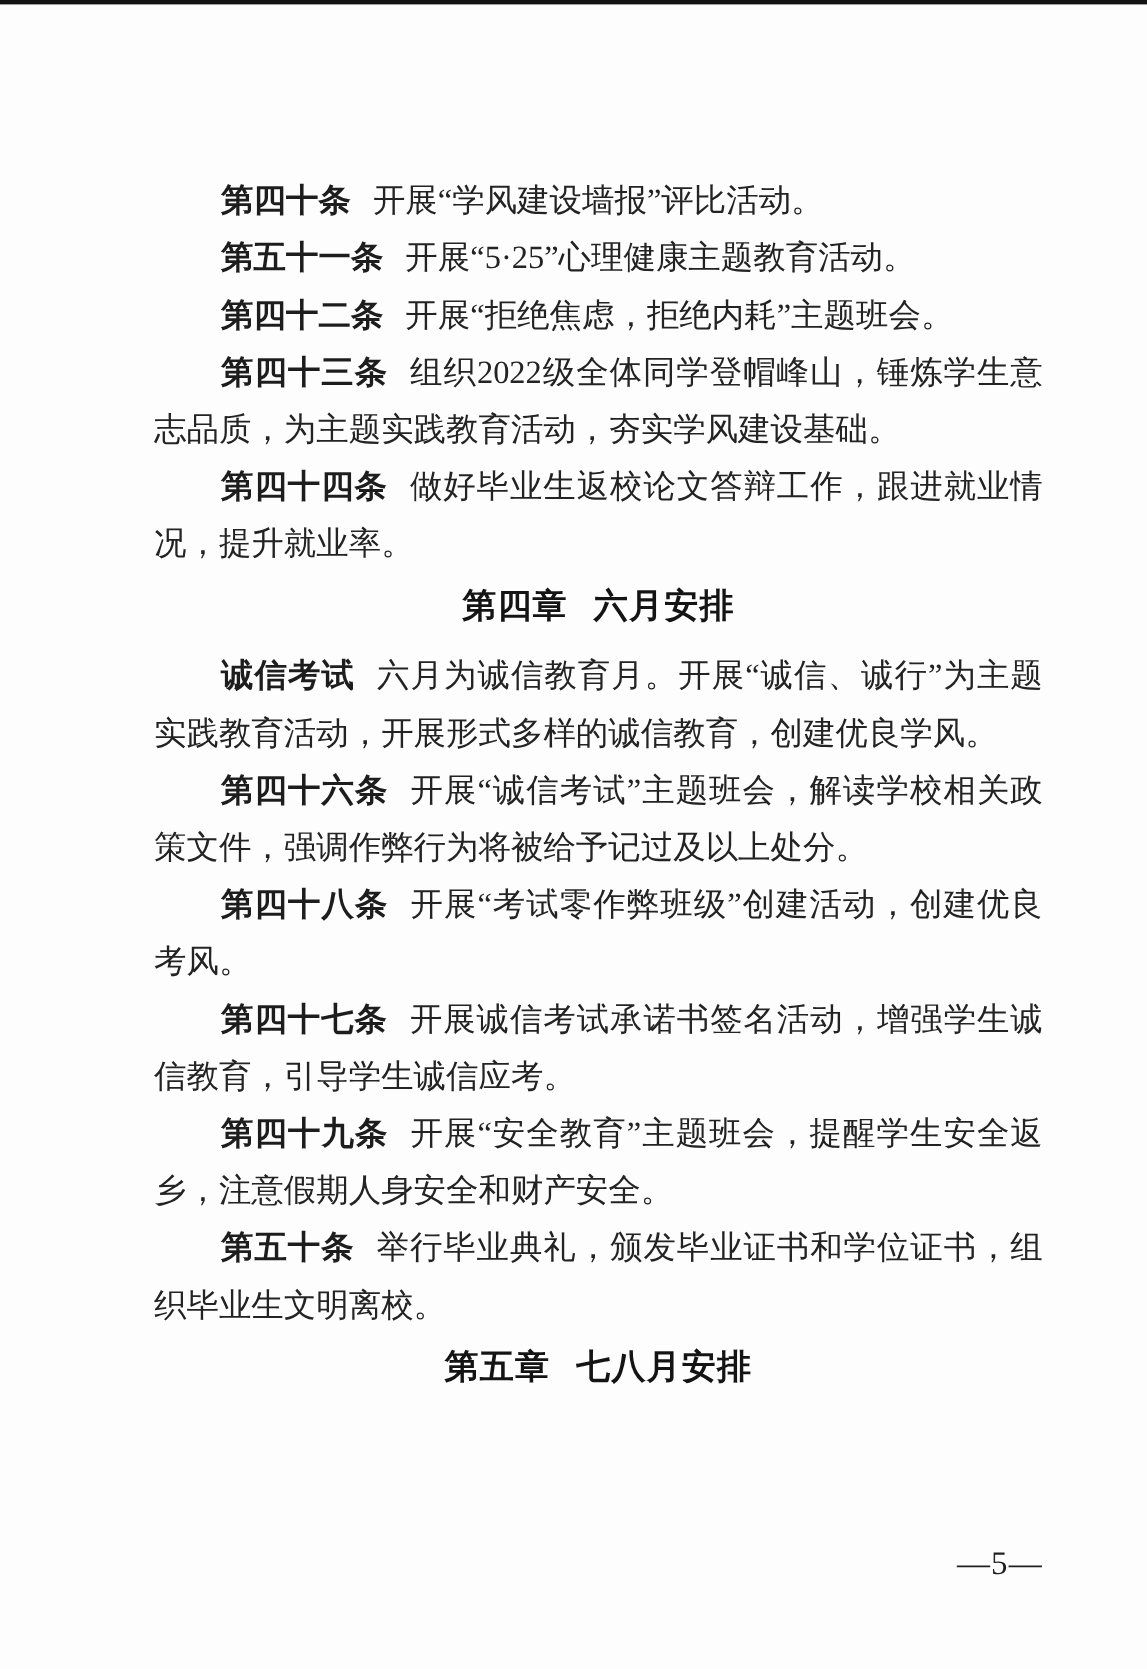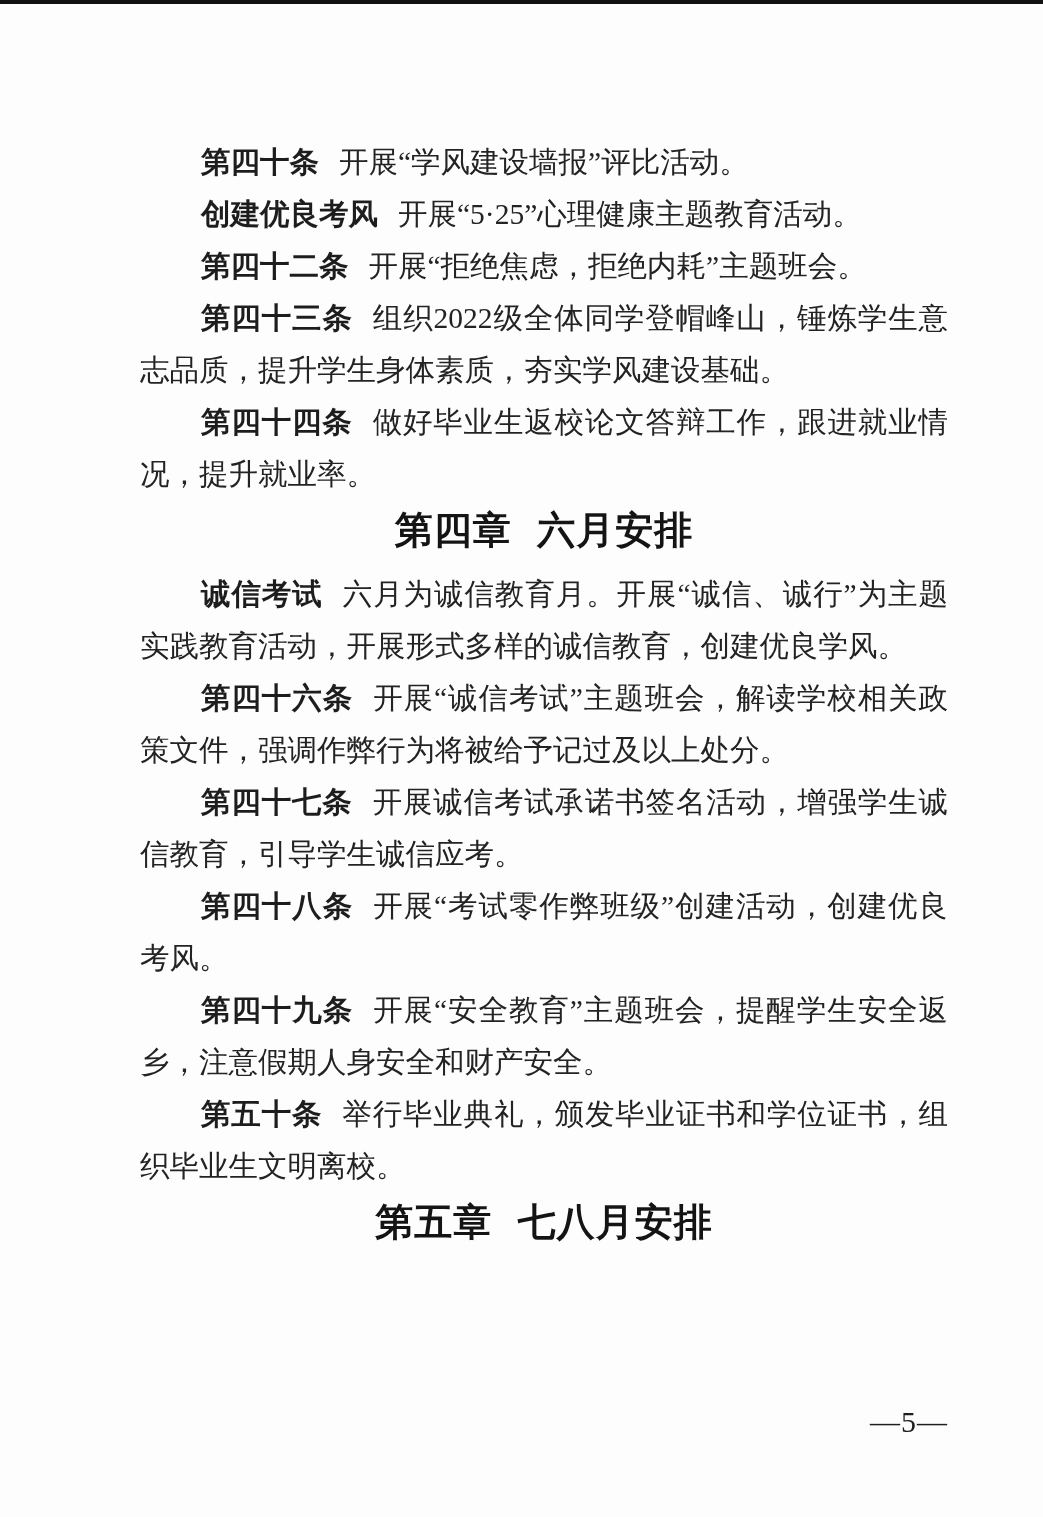--- a/index.html
+++ b/index.html
@@ -43,21 +43,21 @@
     color: #232323;
     font-family: "Liberation Serif", serif;
   }
   .para .lead {
     font-weight: 600;
     padding-right: 20px;
     color: #1d1d1d;
   }
   .chapter-heading {
     margin: 4px 0 12px 0;
-    font-size: 38px;
+    font-size: 31px;
     line-height: 52px;
     text-align: center;
     text-indent: 0;
     font-weight: bold;
     color: #141414;
     font-family: "Liberation Sans", sans-serif;
     word-spacing: 14px;
     letter-spacing: 1px;
   }
   .page-number {
@@ -69,29 +69,29 @@
     color: #1f1f1f;
     letter-spacing: 1px;
     font-family: "Liberation Serif", serif;
   }
 </style>
 </head>
 <body style="background: rgb(253, 253, 253);">
 
 <div class="doc-page">
   <div class="scan-edge-bar" style="background: rgb(19, 19, 19);"></div>
-  <div class="doc-body" style="color: rgb(35, 35, 35);">
+  <div class="doc-body" style="color: rgb(35, 35, 35); margin-top: 21px;">
       <p class="para"><span class="lead">第四十条</span><span>开展“学风建设墙报”评比活动。</span></p>
-      <p class="para"><span class="lead">创建优良考风</span><span>开展“5·25”心理健康主题教育活动。</span></p>
+      <p class="para"><span class="lead">第五十一条</span><span>开展“5·25”心理健康主题教育活动。</span></p>
       <p class="para"><span class="lead">第四十二条</span><span>开展“拒绝焦虑，拒绝内耗”主题班会。</span></p>
-      <p class="para"><span class="lead">第四十三条</span><span>组织2022级全体同学登帽峰山，锤炼学生意志品质，提升学生身体素质，夯实学风建设基础。</span></p>
+      <p class="para"><span class="lead">第四十三条</span><span>组织2022级全体同学登帽峰山，锤炼学生意志品质，为主题实践教育活动，夯实学风建设基础。</span></p>
       <p class="para"><span class="lead">第四十四条</span><span>做好毕业生返校论文答辩工作，跟进就业情况，提升就业率。</span></p>
       <h2 class="chapter-heading">第四章 六月安排</h2>
       <p class="para"><span class="lead">诚信考试</span><span>六月为诚信教育月。开展“诚信、诚行”为主题实践教育活动，开展形式多样的诚信教育，创建优良学风。</span></p>
       <p class="para"><span class="lead">第四十六条</span><span>开展“诚信考试”主题班会，解读学校相关政策文件，强调作弊行为将被给予记过及以上处分。</span></p>
+      <p class="para"><span class="lead">第四十八条</span><span>开展“考试零作弊班级”创建活动，创建优良考风。</span></p>
       <p class="para"><span class="lead">第四十七条</span><span>开展诚信考试承诺书签名活动，增强学生诚信教育，引导学生诚信应考。</span></p>
-      <p class="para"><span class="lead">第四十八条</span><span>开展“考试零作弊班级”创建活动，创建优良考风。</span></p>
       <p class="para"><span class="lead">第四十九条</span><span>开展“安全教育”主题班会，提醒学生安全返乡，注意假期人身安全和财产安全。</span></p>
       <p class="para"><span class="lead">第五十条</span><span>举行毕业典礼，颁发毕业证书和学位证书，组织毕业生文明离校。</span></p>
       <h2 class="chapter-heading">第五章 七八月安排</h2>
     </div>
   <div class="page-number">—5—</div>
 </div>
 
 </body></html>

